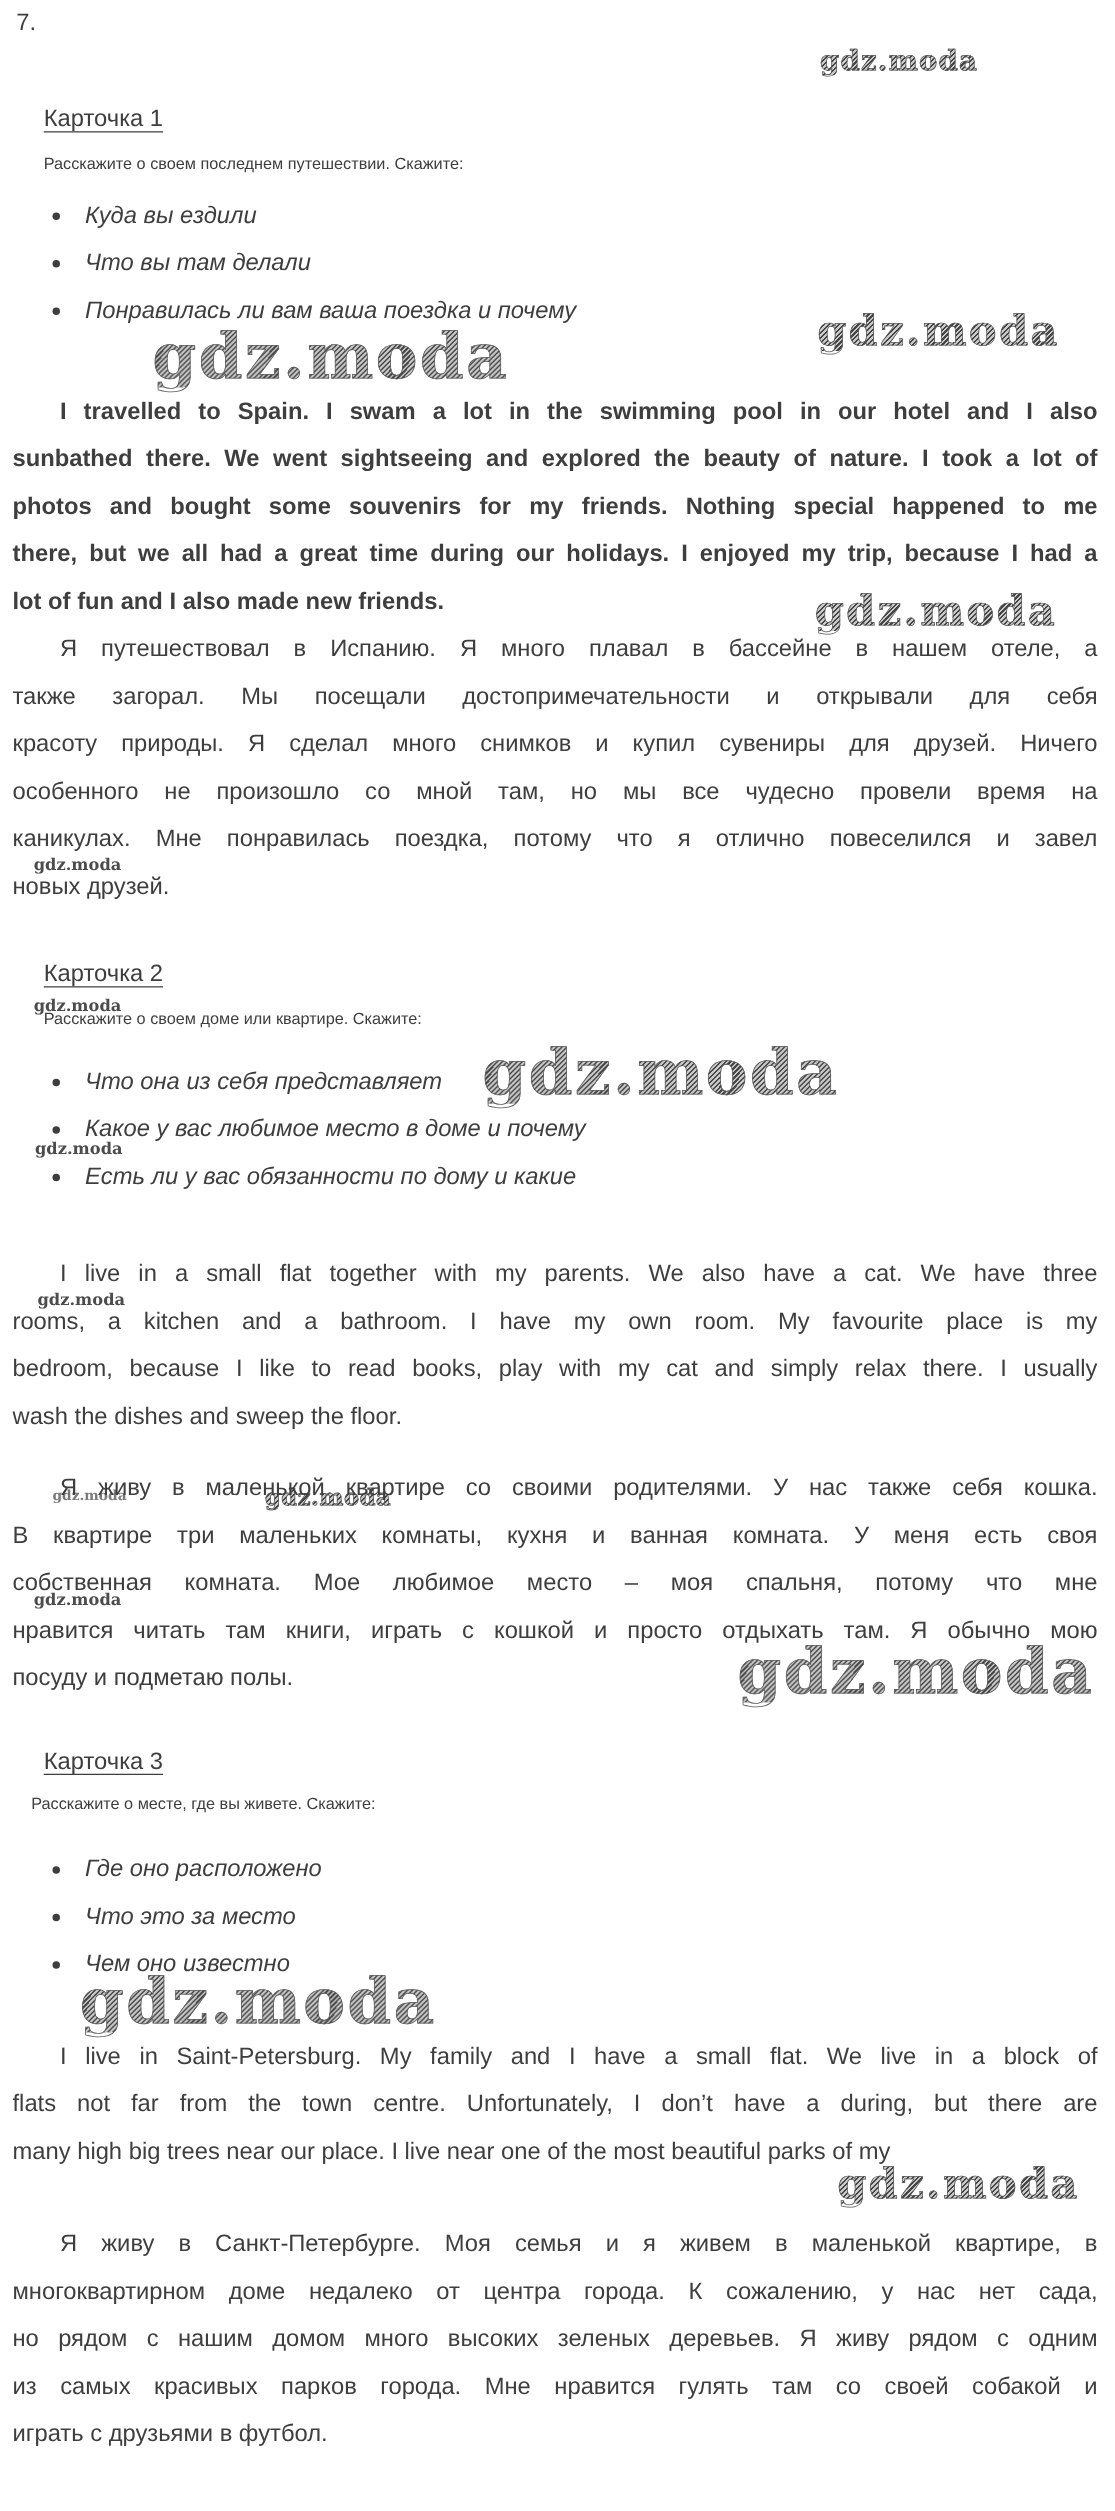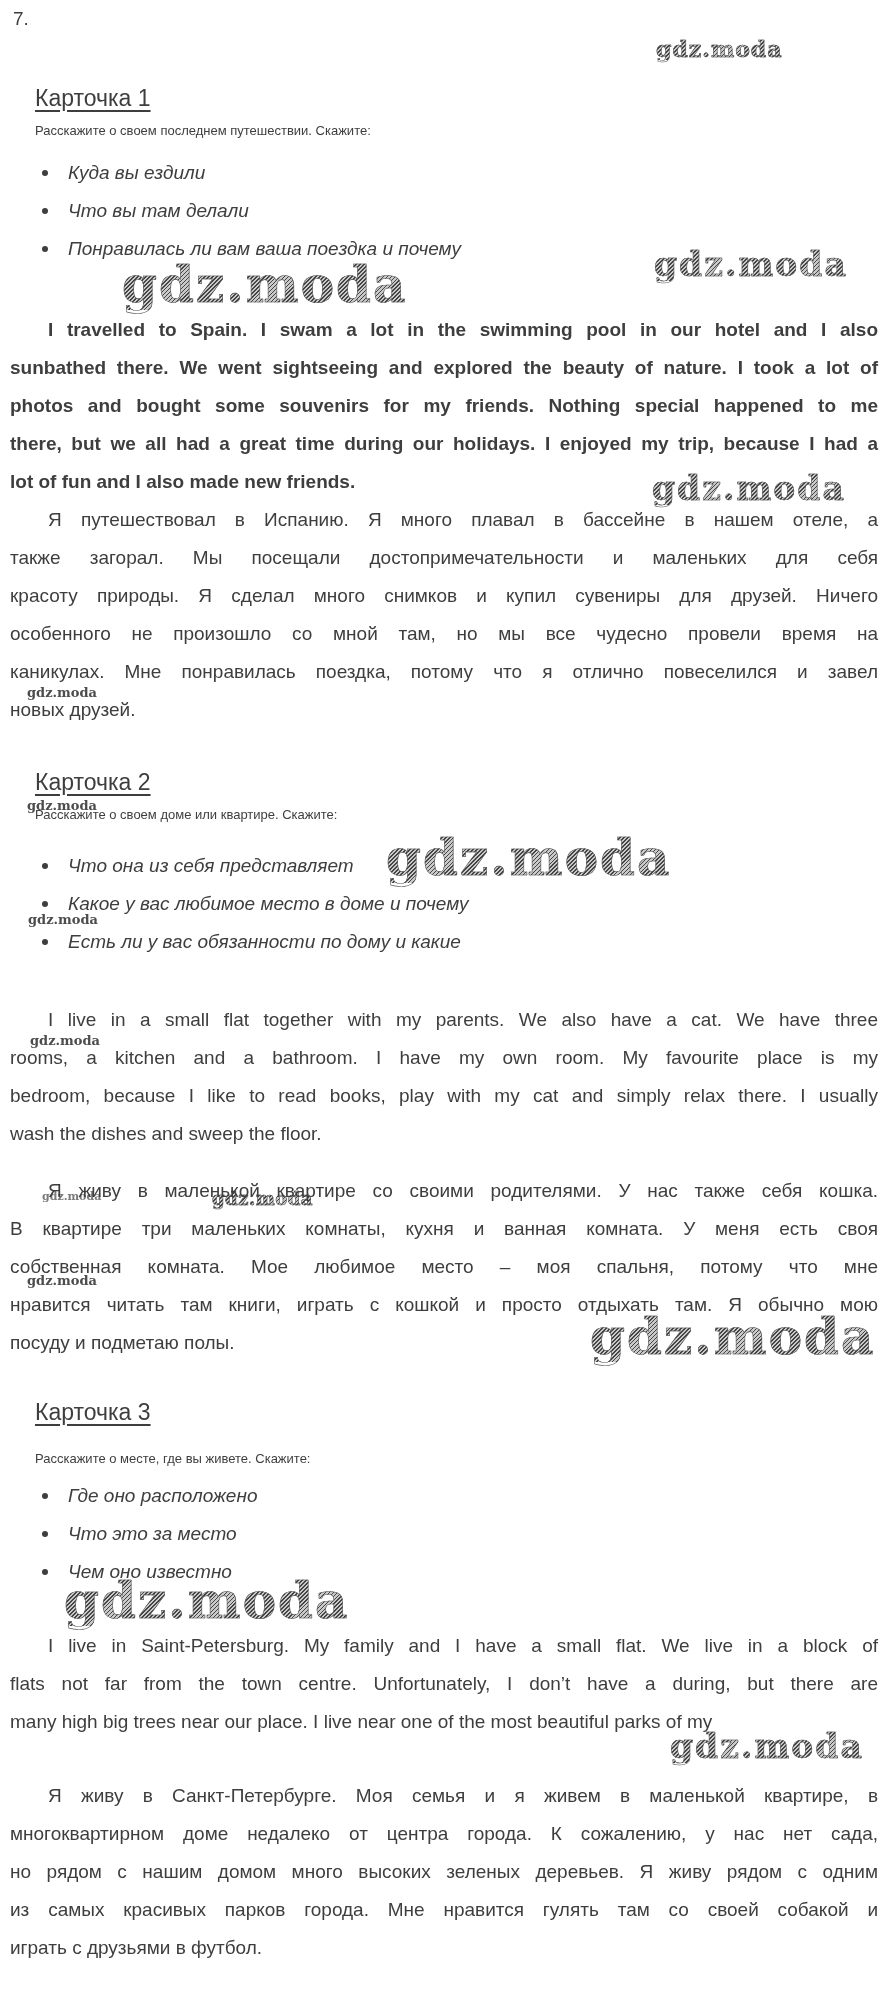--- a/index.html
+++ b/index.html
@@ -6,21 +6,21 @@
   .page{
     position:relative;
     width:892px;height:2009px;
     background:#ffffff;
     font-family:"Liberation Sans",sans-serif;
     color:#3e3e3e;
     overflow:hidden;
   }
   .pnum{position:absolute;font-size:19px;font-weight:400;}
   .card-title{
-    position:absolute;font-size:23px;font-weight:400;margin:0;
+    position:absolute;font-size:19px;font-weight:400;margin:0;
     text-decoration:underline;text-underline-offset:4px;
   }
   .card-intro{position:absolute;font-size:13px;margin:0;white-space:nowrap;}
   .bullets{position:absolute;margin:0;padding:0;list-style:none;}
   .bullets li{display:flex;align-items:center;height:38px;font-size:19px;font-style:italic;}
   .dot{
     width:6px;height:6px;border-radius:50%;
     background:#3e3e3e;margin:0 20px 0 2px;flex:0 0 auto;
   }
   .para{
@@ -101,21 +101,21 @@
   </ul>
   <div class="para" style="top:311px;font-weight:bold;">
       <div class="line">I travelled to Spain. I swam a lot in the swimming pool in our hotel and I also</div>
       <div class="line">sunbathed there. We went sightseeing and explored the beauty of nature. I took a lot of</div>
       <div class="line">photos and bought some souvenirs for my friends. Nothing special happened to me</div>
       <div class="line">there, but we all had a great time during our holidays. I enjoyed my trip, because I had a</div>
       <div class="line">lot of fun and I also made new friends.</div>
     </div>
   <div class="para" style="top:501px;">
       <div class="line">Я путешествовал в Испанию. Я много плавал в бассейне в нашем отеле, а</div>
-      <div class="line">также загорал. Мы посещали достопримечательности и маленьких для себя</div>
+      <div class="line">также загорал. Мы посещали достопримечательности и открывали для себя</div>
       <div class="line">красоту природы. Я сделал много снимков и купил сувениры для друзей. Ничего</div>
       <div class="line">особенного не произошло со мной там, но мы все чудесно провели время на</div>
       <div class="line">каникулах. Мне понравилась поездка, потому что я отлично повеселился и завел</div>
       <div class="line">новых друзей.</div>
     </div>
 
   <h2 class="card-title" style="left:35px;top:769px;">Карточка 2</h2>
   <p class="card-intro" style="left:35px;top:807px;">Расскажите о своем доме или квартире. Скажите:</p>
   <ul class="bullets" style="left:40px;top:847px;">
     <li>
@@ -139,21 +139,21 @@
     </div>
   <div class="para" style="top:1172px;">
       <div class="line">Я живу в маленькой квартире со своими родителями. У нас также себя кошка.</div>
       <div class="line">В квартире три маленьких комнаты, кухня и ванная комната. У меня есть своя</div>
       <div class="line">собственная комната. Мое любимое место – моя спальня, потому что мне</div>
       <div class="line">нравится читать там книги, играть с кошкой и просто отдыхать там. Я обычно мою</div>
       <div class="line">посуду и подметаю полы.</div>
     </div>
 
   <h2 class="card-title" style="left:35px;top:1399px;">Карточка 3</h2>
-  <p class="card-intro" style="left:35px;top:1435px;margin-top:16px;">Расскажите о месте, где вы живете. Скажите:</p>
+  <p class="card-intro" style="left:25px;top:1435px;">Расскажите о месте, где вы живете. Скажите:</p>
   <ul class="bullets" style="left:40px;top:1477px;">
     <li>
         <span class="dot"></span>
         <span>Где оно расположено</span>
       </li>
     <li>
         <span class="dot"></span>
         <span>Что это за место</span>
       </li>
     <li>

